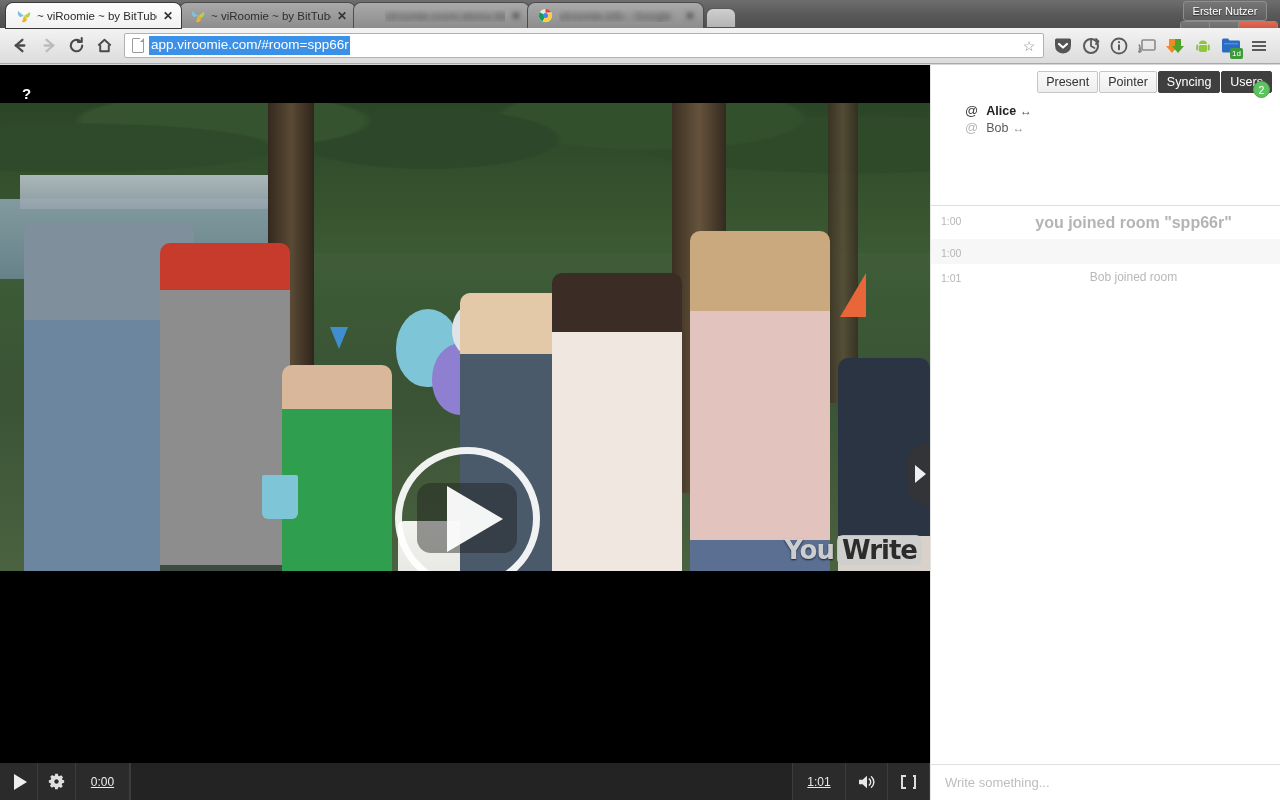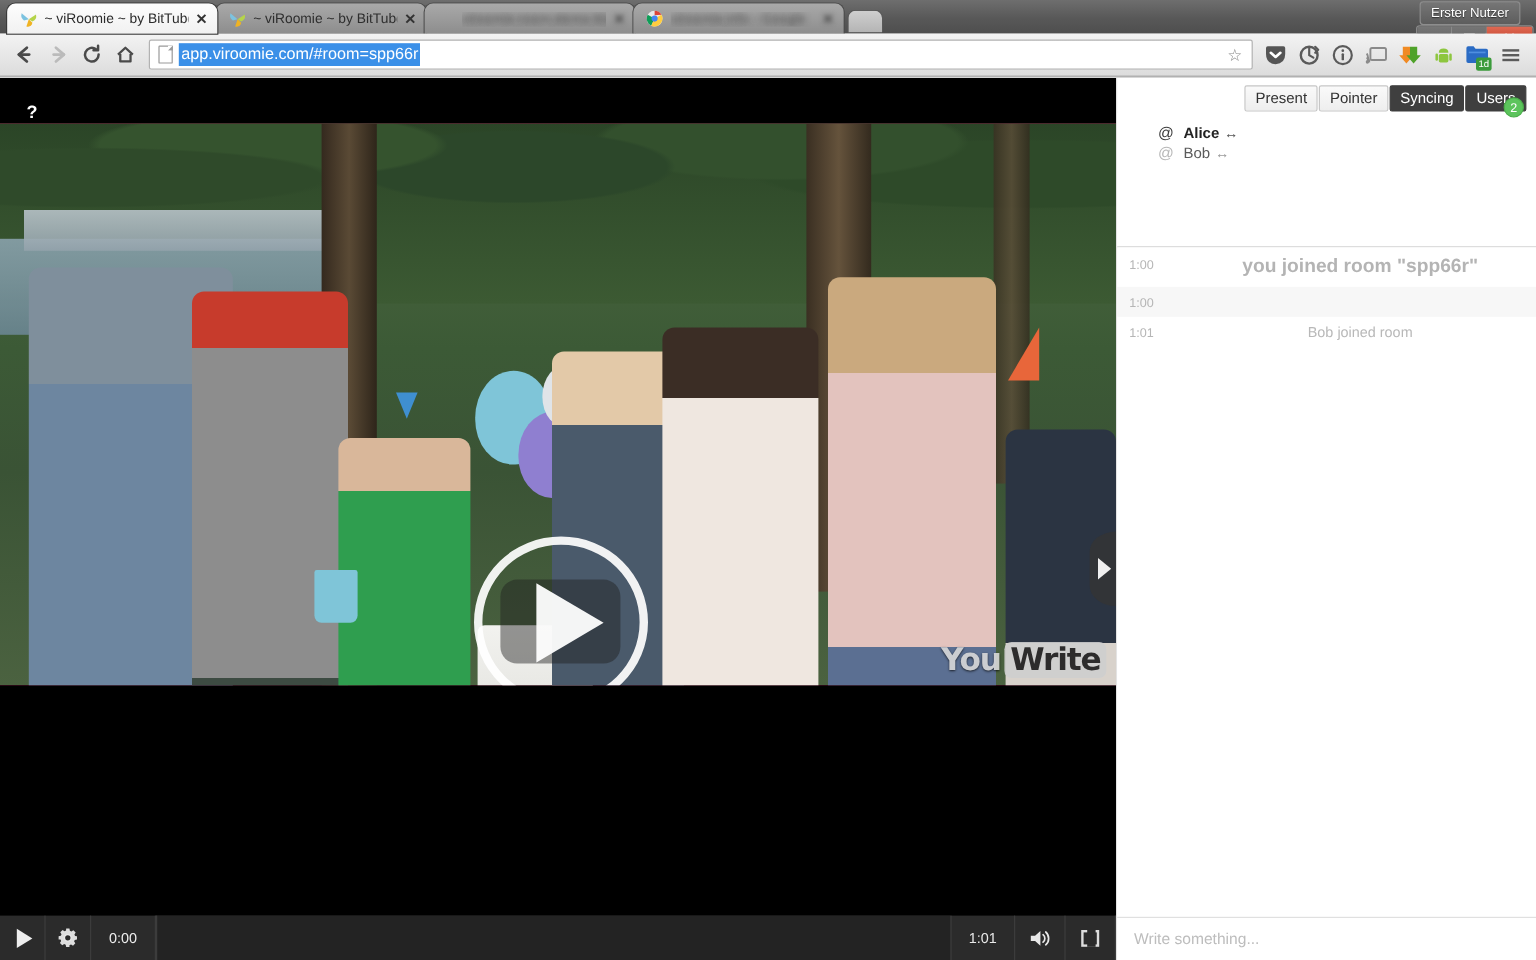--- a/index.html
+++ b/index.html
@@ -260,20 +260,21 @@
   }
 
   .controls {
     position: absolute; left: 0; bottom: 0; width: 930px; height: 37px;
     background: #2b2b2b; display: flex; align-items: center;
     color: #e8e8e8; font-size: 12px;
   }
   .ctrl {
     width: 38px; height: 37px; display: flex; align-items: center; justify-content: center;
     border-right: 1px solid #3c3c3c;
+    text-decoration: underline;
   }
   .ctrl.time { width: 54px; font-size: 12px; color: #eee; }
   .ctrl-play { width: 0;height:0; border-left: 13px solid #eee;
     border-top: 8px solid transparent; border-bottom: 8px solid transparent; margin-left: 3px;}
   .progress { flex: 1 1 auto; height: 37px; background: #232323; border-left: 1px solid #3c3c3c;}
   .ctrl.rtime { width: 54px; border-left: 1px solid #3c3c3c; border-right: 1px solid #3c3c3c; }
   .ctrl.vol, .ctrl.fs { width: 42px; border-right: 1px solid #3c3c3c; }
   .fs-box { width: 15px; height: 14px; border: 2px solid #ddd; position: relative;}
   .fs-box:before, .fs-box:after { content:""; position:absolute; background:#2b2b2b; }
   .fs-box:before { left:3px; top:-2px; width:7px; height:3px;}

